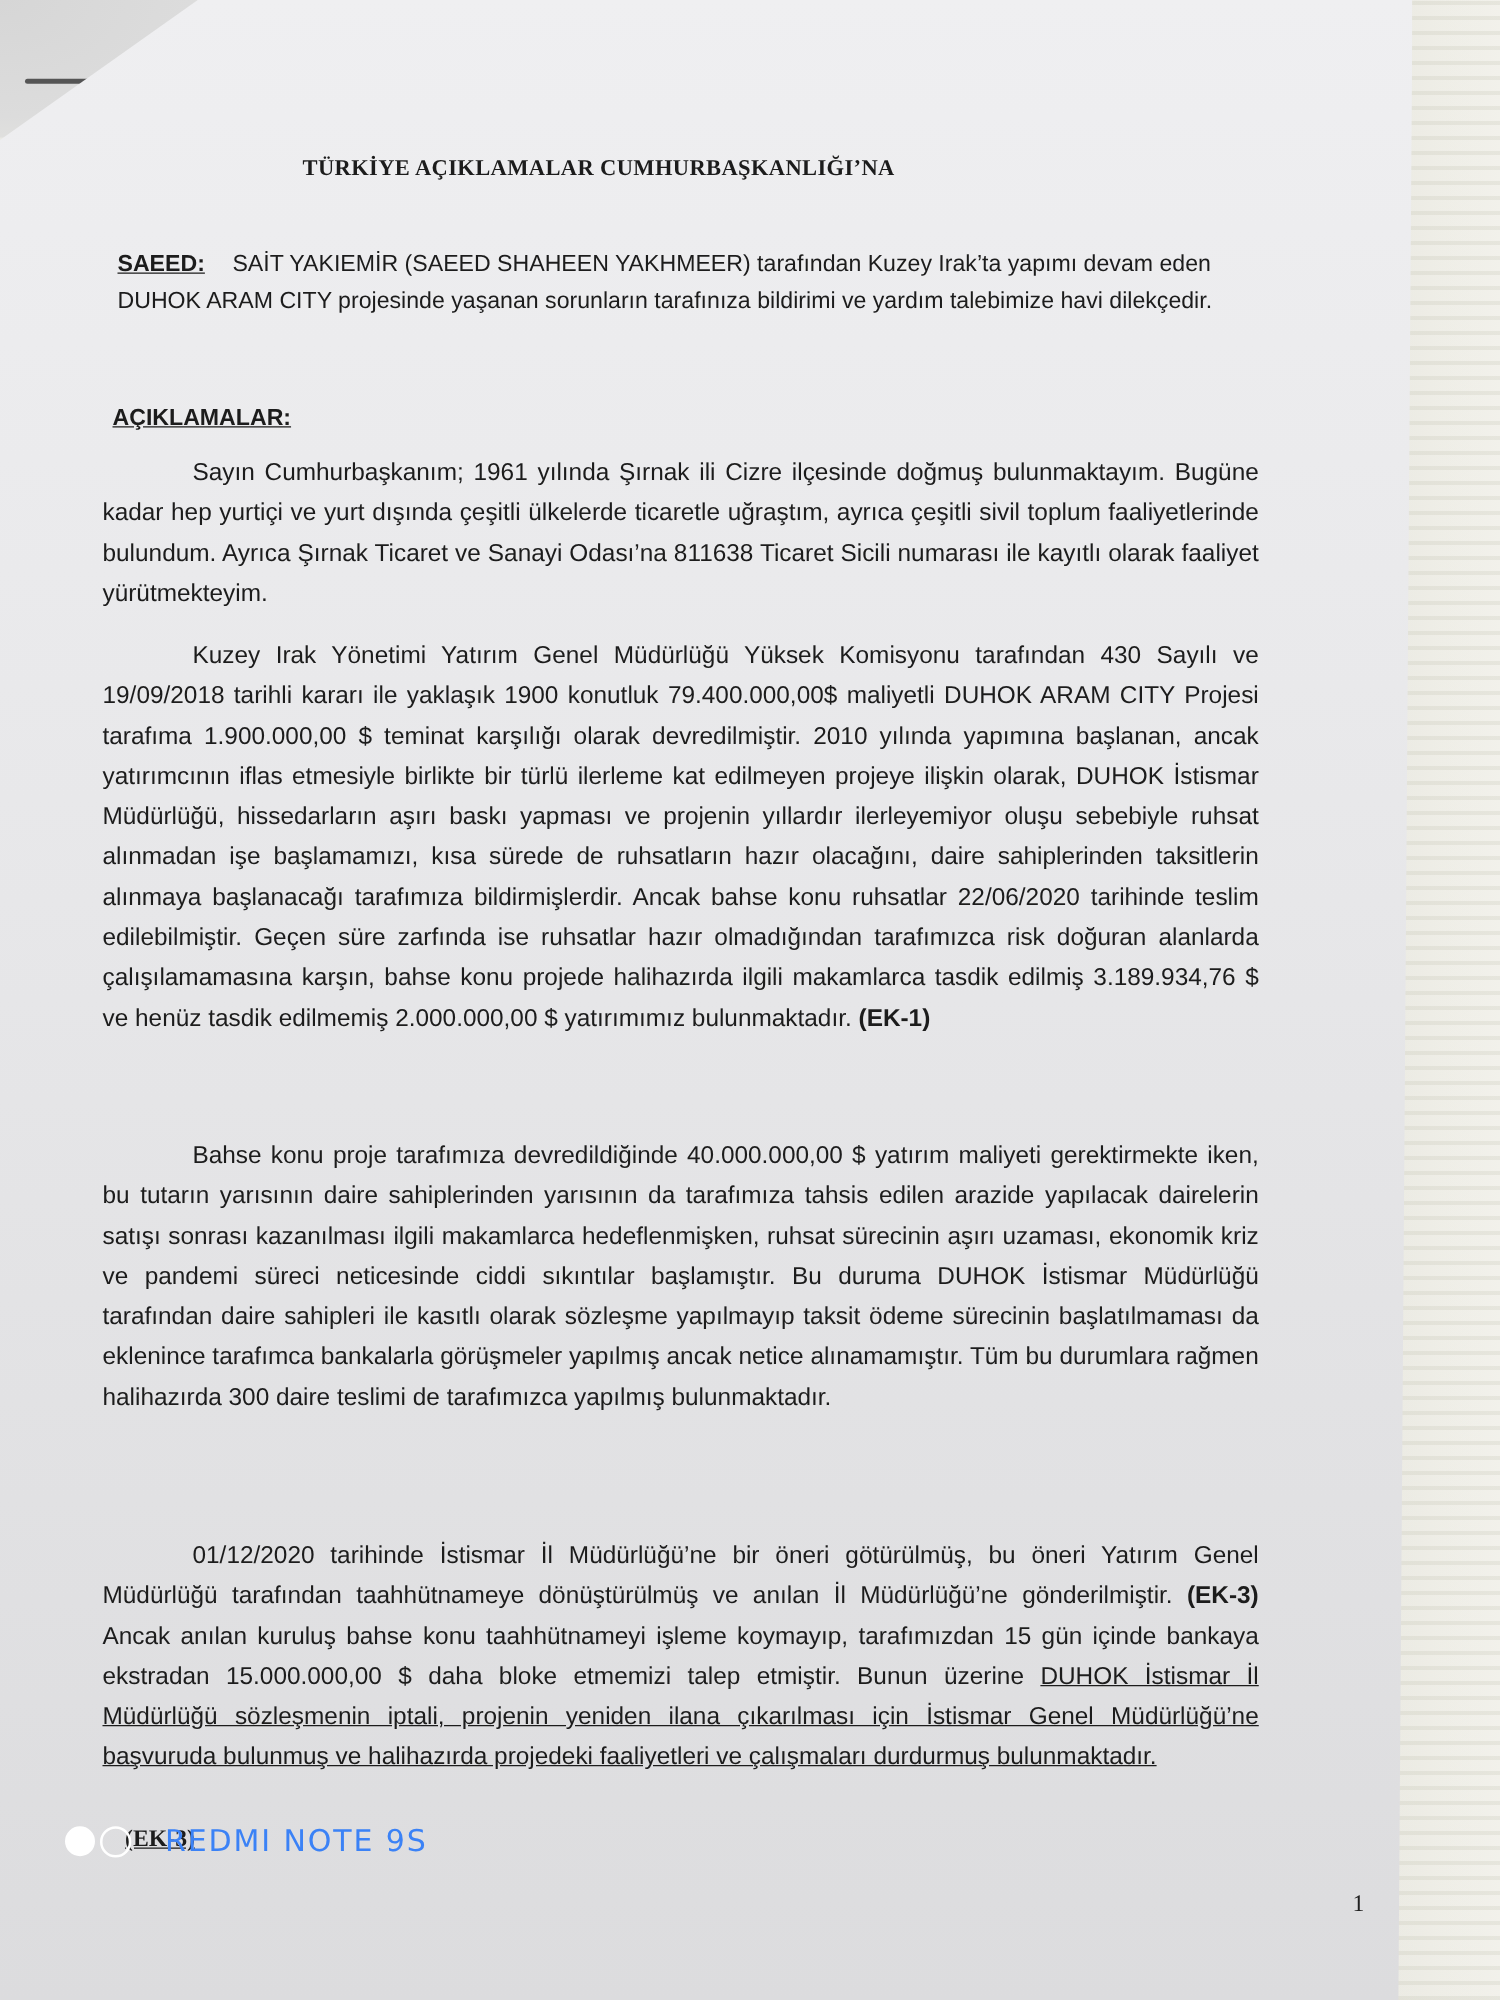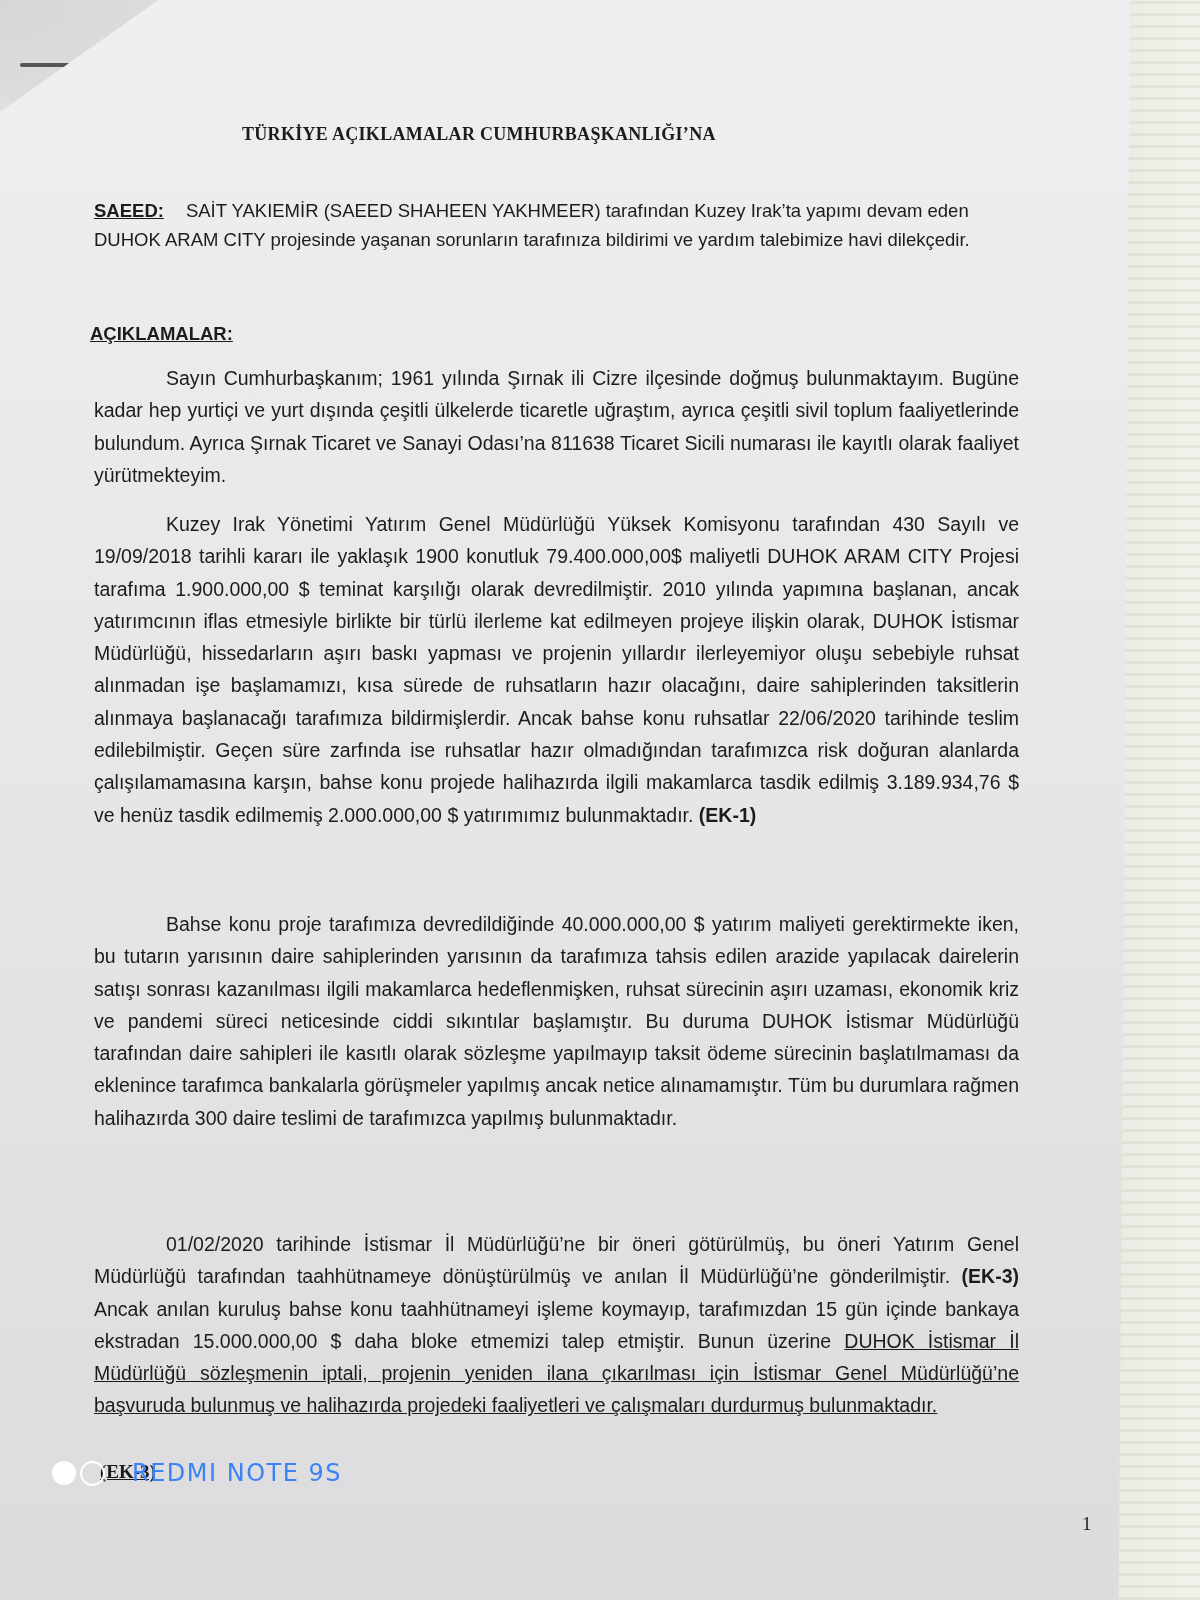--- a/index.html
+++ b/index.html
@@ -41,21 +41,21 @@
     font-family: "Liberation Sans", sans-serif; font-size: 18.5px; line-height: 29px;
   }
   .subject .label { font-weight: bold; text-decoration: underline; margin-right: 22px; }
   .section-head {
     position: absolute; left: 8px; top: 318px;
     font-family: "Liberation Sans", sans-serif; font-weight: bold; font-size: 18.5px;
     text-decoration: underline;
   }
   .para {
     position: absolute; left: 0; width: 925px; text-align: justify;
-    font-family: "Liberation Sans", sans-serif; font-size: 19.5px; line-height: 32.3px; margin-left: 12px;
+    font-family: "Liberation Sans", sans-serif; font-size: 19.5px; line-height: 32.3px;
   }
   .para .indent { display: inline-block; width: 72px; }
   .ek { font-weight: bold; }
   .ul { text-decoration: underline; }
   .p1 { top: 362px; }
   .p2 { top: 508px; }
   .p3 { top: 908px; }
   .p4 { top: 1228px; }
   .ek3 {
     position: absolute; left: 18px; top: 1456px;
@@ -101,21 +101,21 @@
   <div class="para p2">
     <span class="indent"></span><span>Kuzey Irak Yönetimi Yatırım Genel Müdürlüğü Yüksek Komisyonu tarafından 430 Sayılı ve 19/09/2018 tarihli kararı ile yaklaşık 1900 konutluk 79.400.000,00$ maliyetli DUHOK ARAM CITY Projesi tarafıma 1.900.000,00 $ teminat karşılığı olarak devredilmiştir. 2010 yılında yapımına başlanan, ancak yatırımcının iflas etmesiyle birlikte bir türlü ilerleme kat edilmeyen projeye ilişkin olarak, DUHOK İstismar Müdürlüğü, hissedarların aşırı baskı yapması ve projenin yıllardır ilerleyemiyor oluşu sebebiyle ruhsat alınmadan işe başlamamızı, kısa sürede de ruhsatların hazır olacağını, daire sahiplerinden taksitlerin alınmaya başlanacağı tarafımıza bildirmişlerdir. Ancak bahse konu ruhsatlar 22/06/2020 tarihinde teslim edilebilmiştir. Geçen süre zarfında ise ruhsatlar hazır olmadığından tarafımızca risk doğuran alanlarda çalışılamamasına karşın, bahse konu projede halihazırda ilgili makamlarca tasdik edilmiş 3.189.934,76 $ ve henüz tasdik edilmemiş 2.000.000,00 $ yatırımımız bulunmaktadır.</span>
     <span class="ek">(EK-1)</span>
   </div>
 
   <div class="para p3">
     <span class="indent"></span><span>Bahse konu proje tarafımıza devredildiğinde 40.000.000,00 $ yatırım maliyeti gerektirmekte iken, bu tutarın yarısının daire sahiplerinden yarısının da tarafımıza tahsis edilen arazide yapılacak dairelerin satışı sonrası kazanılması ilgili makamlarca hedeflenmişken, ruhsat sürecinin aşırı uzaması, ekonomik kriz ve pandemi süreci neticesinde ciddi sıkıntılar başlamıştır. Bu duruma DUHOK İstismar Müdürlüğü tarafından daire sahipleri ile kasıtlı olarak sözleşme yapılmayıp taksit ödeme sürecinin başlatılmaması da eklenince tarafımca bankalarla görüşmeler yapılmış ancak netice alınamamıştır. Tüm bu durumlara rağmen halihazırda 300 daire teslimi de tarafımızca yapılmış bulunmaktadır.</span>
   </div>
 
   <div class="para p4">
-    <span class="indent"></span><span>01/02/2020 tarihinde İstismar İl Müdürlüğü’ne bir öneri götürülmüş, bu öneri Yatırım Genel Müdürlüğü tarafından taahhütnameye dönüştürülmüş ve anılan İl Müdürlüğü’ne gönderilmiştir.</span>
+    <span class="indent"></span><span>01/12/2020 tarihinde İstismar İl Müdürlüğü’ne bir öneri götürülmüş, bu öneri Yatırım Genel Müdürlüğü tarafından taahhütnameye dönüştürülmüş ve anılan İl Müdürlüğü’ne gönderilmiştir.</span>
     <span class="ek">(EK-3)</span>
     <span>Ancak anılan kuruluş bahse konu taahhütnameyi işleme koymayıp, tarafımızdan 15 gün içinde bankaya ekstradan 15.000.000,00 $ daha bloke etmemizi talep etmiştir. Bunun üzerine</span>
     <span class="ul">DUHOK İstismar İl Müdürlüğü sözleşmenin iptali, projenin yeniden ilana çıkarılması için İstismar Genel Müdürlüğü’ne başvuruda bulunmuş ve halihazırda projedeki faaliyetleri ve çalışmaları durdurmuş bulunmaktadır.</span>
   </div>
 
   <div class="ek3">(EK-3)</div>
 
   <div class="page-number">1</div>
 </div>
 

